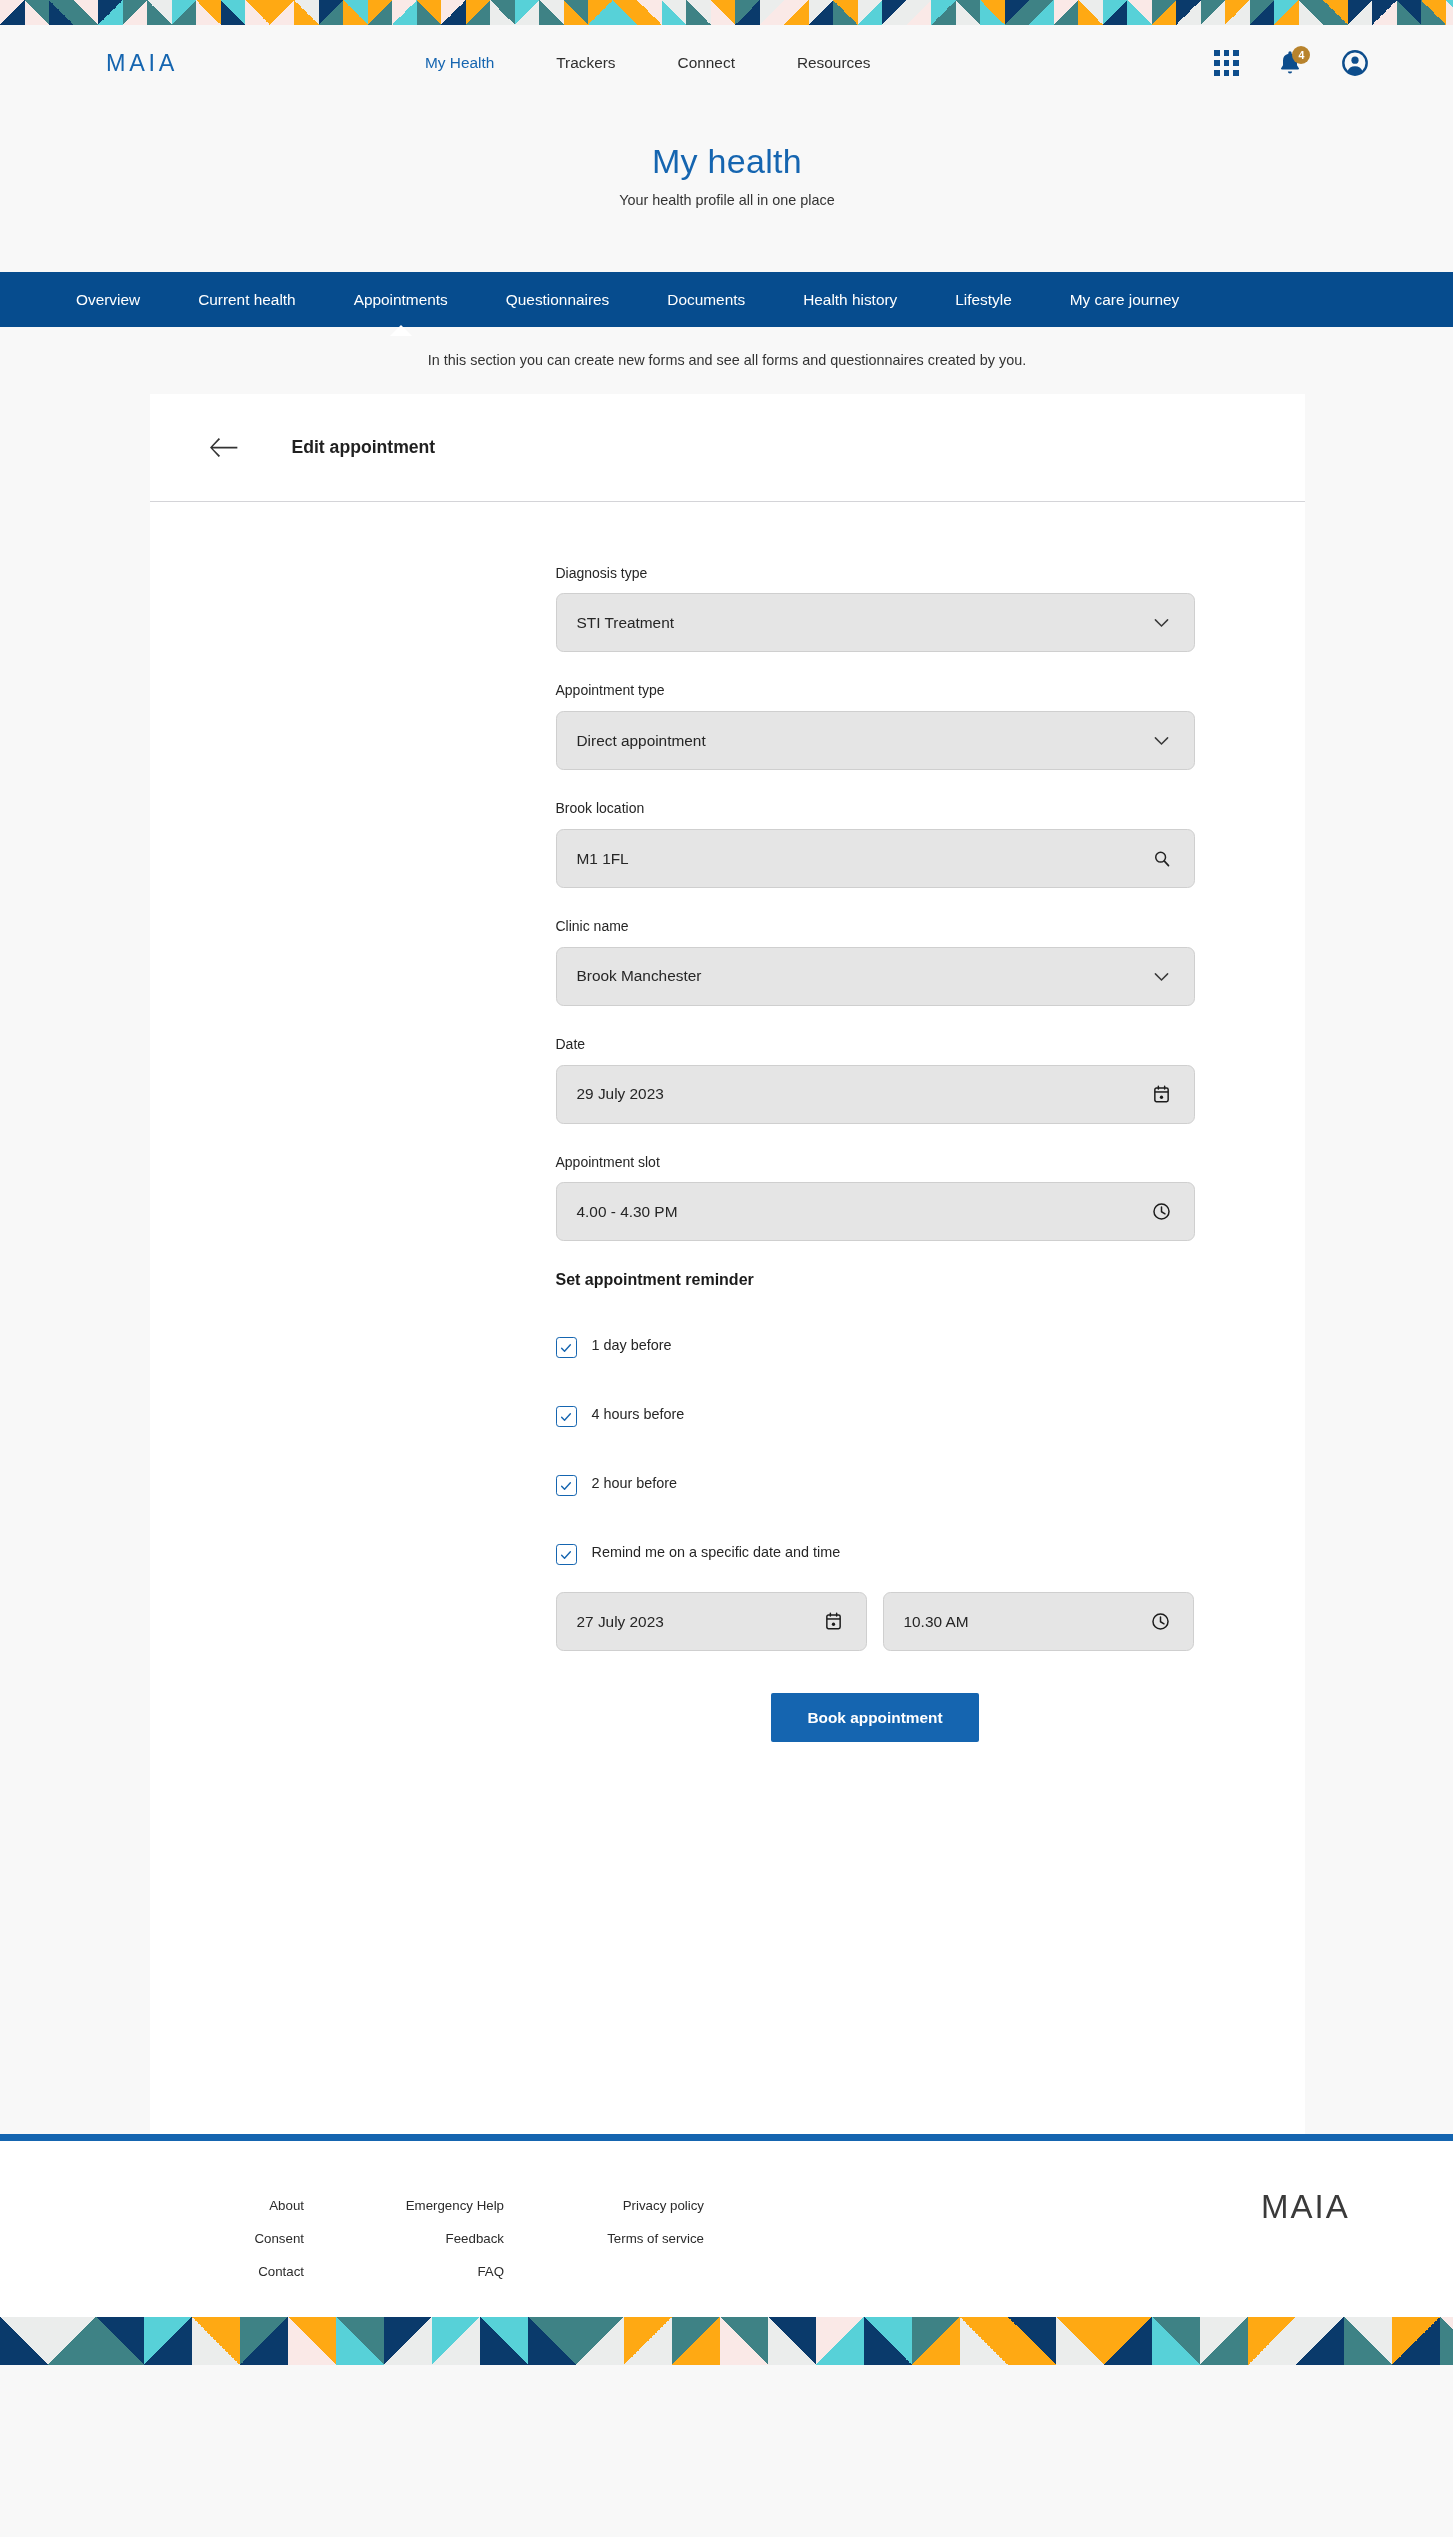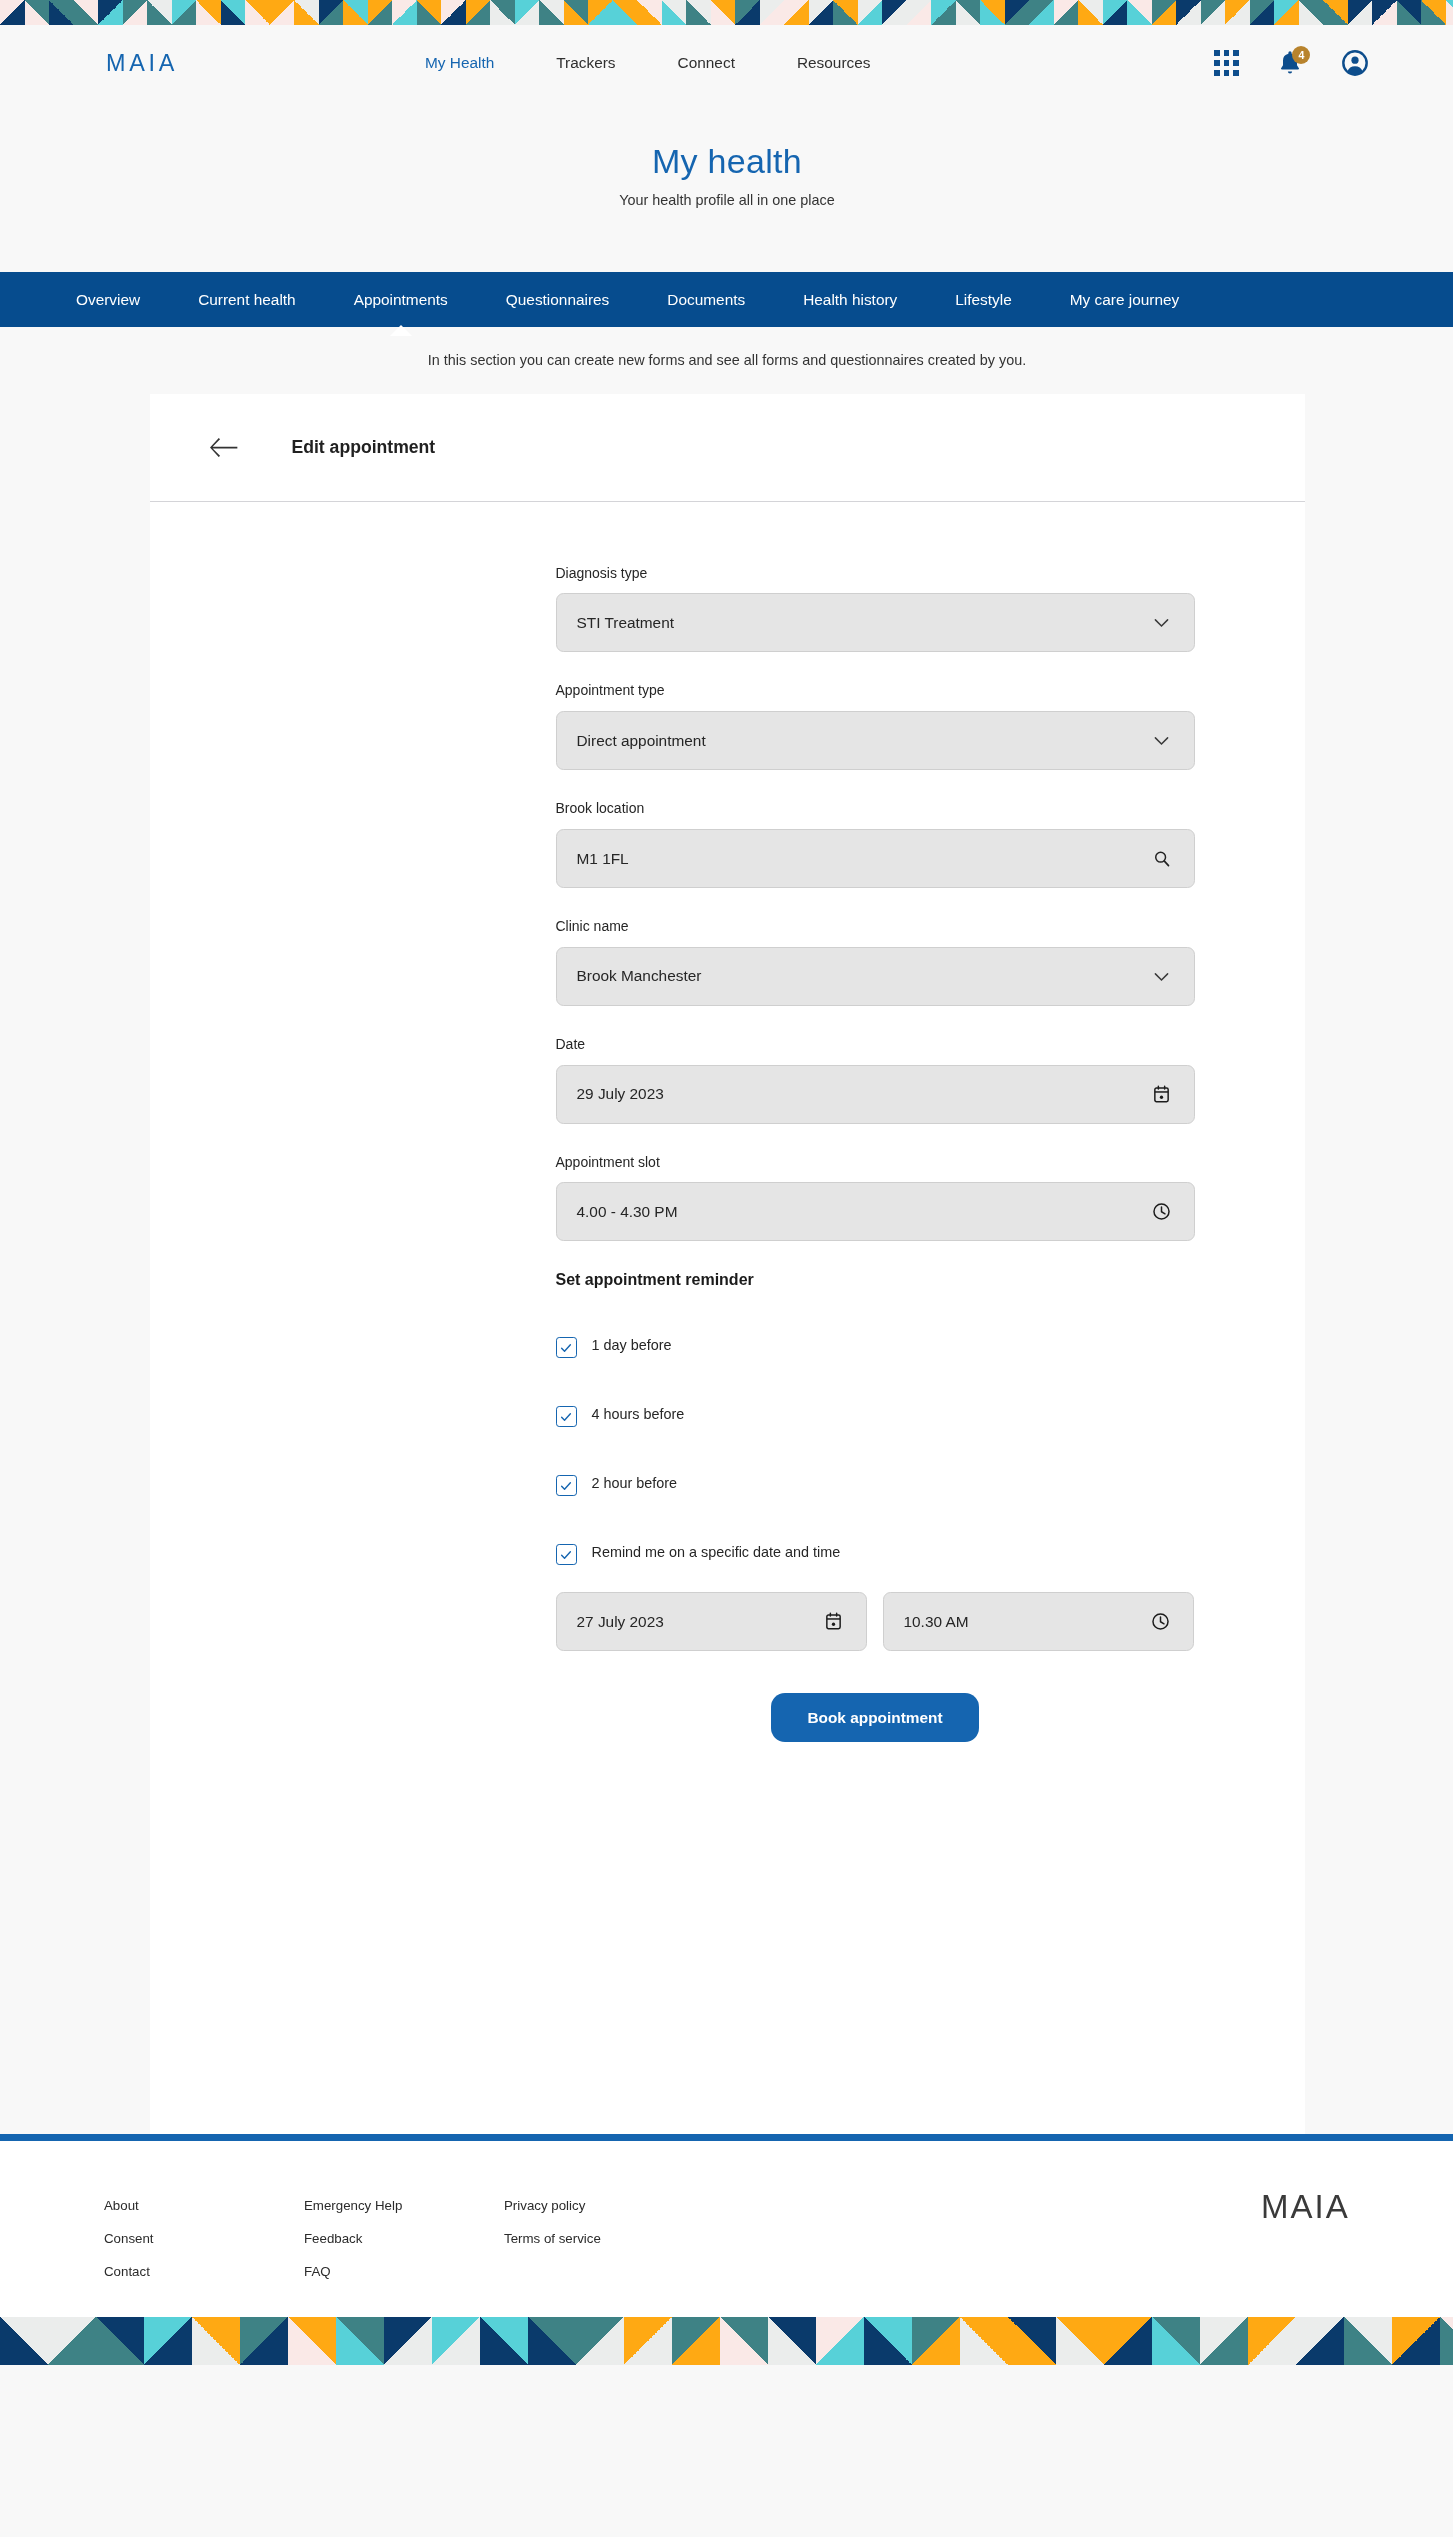--- a/index.html
+++ b/index.html
@@ -270,21 +270,21 @@
     width: 639px;
     display: flex;
     justify-content: center;
     margin-top: 42px;
     padding-bottom: 80px;
   }
   .submit-btn {
     background: #1565b0;
     color: #ffffff;
     border: none;
-    border-radius: 14px;
+    border-radius: 2px;
     font-size: 15.4px;
     font-weight: 700;
     padding: 15.4px 36px;
     cursor: pointer;
     font-family: "Liberation Sans", sans-serif;
   }
 
   
   .footer-rule {
     height: 7px;
@@ -297,21 +297,21 @@
     display: flex;
     align-items: flex-start;
     position: relative;
     padding-top: 57px;
   }
   .footer-cols {
     display: flex;
     margin-left: 104px;
     gap: 0;
   }
-  .footer-col { width: 200px; display: flex; flex-direction: column; gap: 0; }
+  .footer-col { width: 200px; display: flex; flex-direction: column; gap: 0; align-items: flex-end; }
   .footer-col a {
     font-size: 13.3px;
     color: #2b2b2b;
     text-decoration: none;
     margin-bottom: 18px;
     display: block;
   }
   .footer-logo {
     position: absolute;
     right: 104px;

